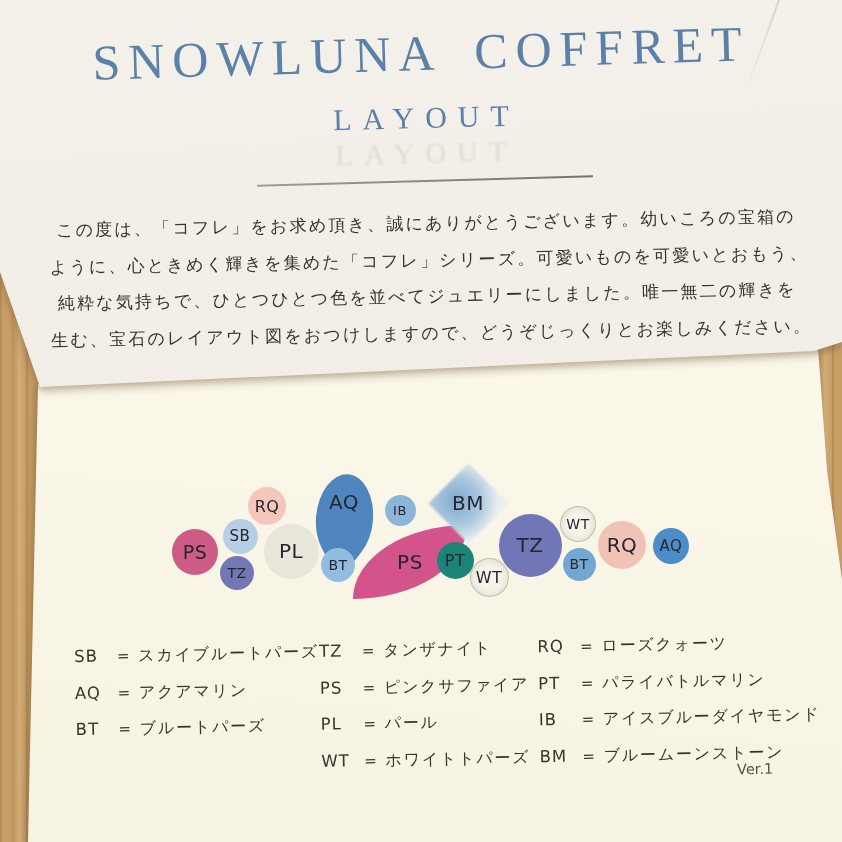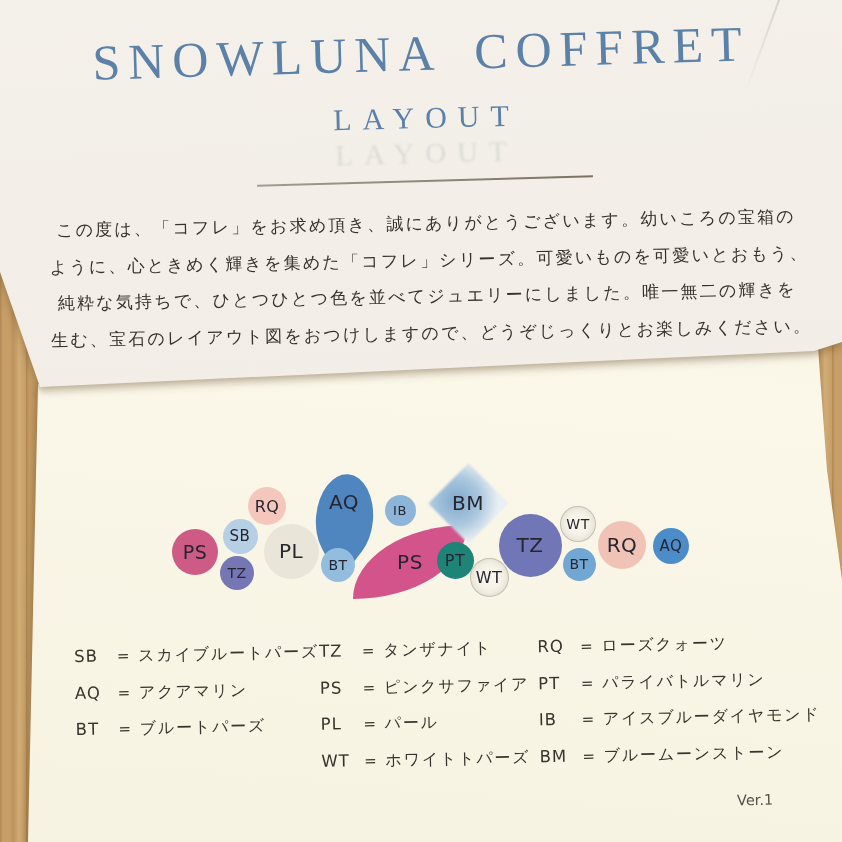--- a/index.html
+++ b/index.html
@@ -62,21 +62,21 @@
   .legend{position:absolute;left:74px;top:647px;width:745px;display:flex;
     transform:rotate(-1.2deg);transform-origin:left top;}
   .legend-col{display:flex;flex-direction:column;}
   .legend-col.col0{width:247px;}
   .legend-col.col1{width:222px;}
   .legend-row{display:flex;align-items:baseline;height:36.5px;}
   .legend-code{width:34px;font-size:16.5px;font-weight:500;color:#38342d;letter-spacing:1px;}
   .legend-eq{width:30px;text-align:center;font-size:15px;color:#38342d;}
   .legend-name{font-size:16px;font-weight:500;letter-spacing:1.8px;color:#38342d;white-space:nowrap;}
 
-  .version{position:absolute;left:737px;top:792px;font-size:14.5px;font-weight:500;
+  .version{position:absolute;left:737px;top:761px;font-size:14.5px;font-weight:500;
     color:#56504a;transform:rotate(-1deg);}
 </style>
 </head>
 <body>
 
 <div class="scene">
   <div class="wood-area"></div>
 
   <div class="page-bottom-wrap">
     <div class="page-bottom">

